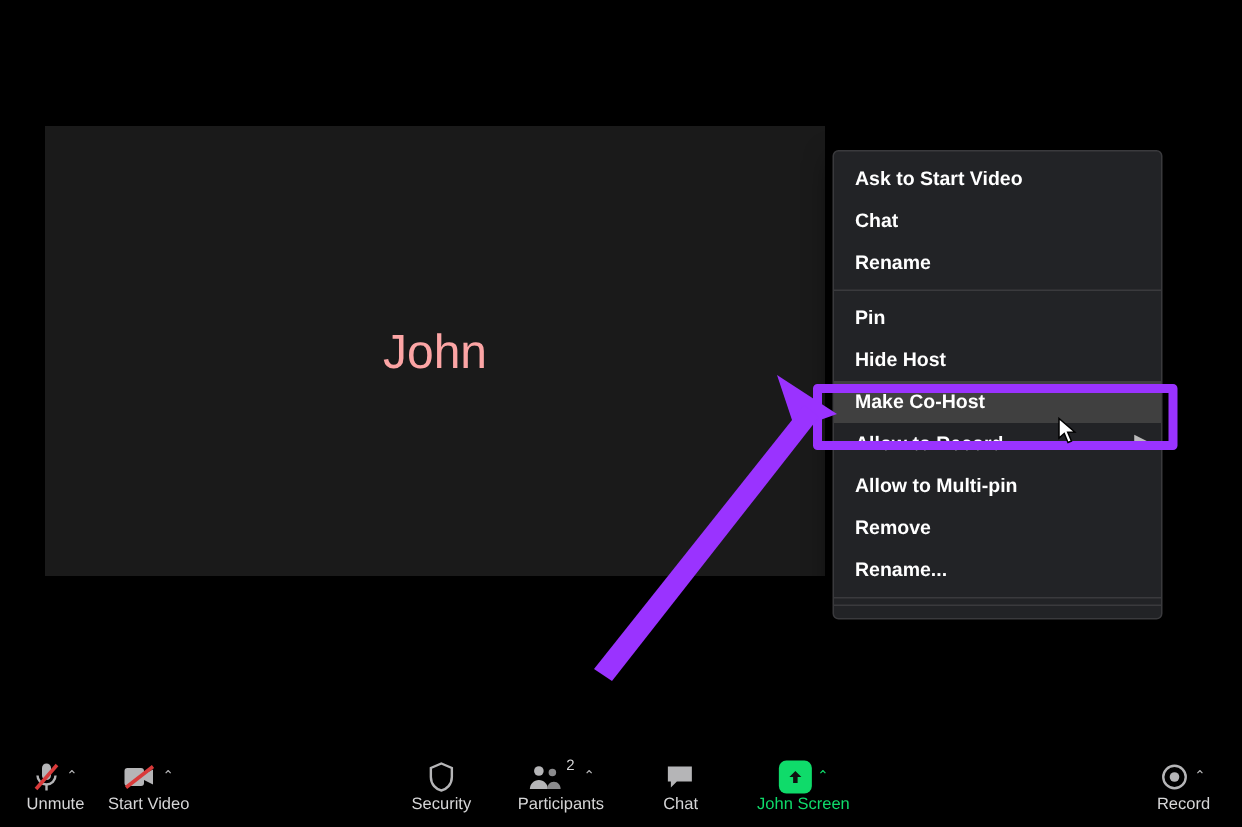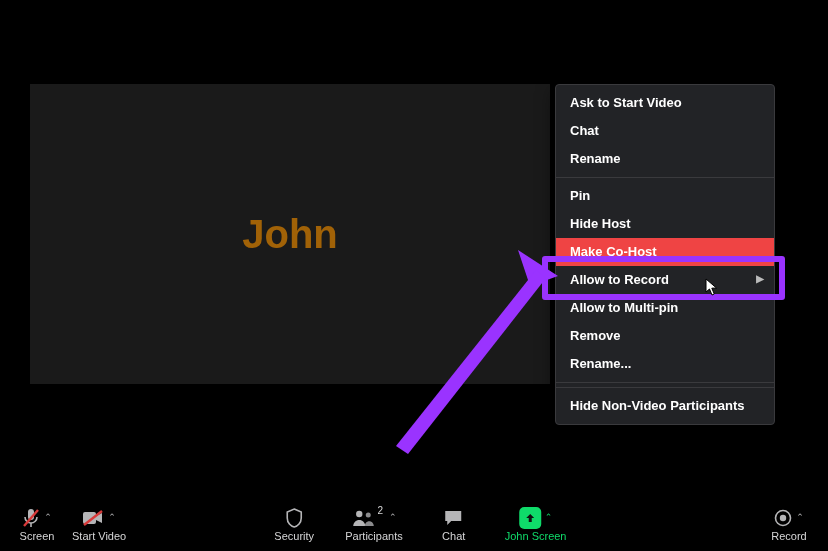--- a/index.html
+++ b/index.html
@@ -10,49 +10,49 @@
     left: 30px;
     top: 84px;
     width: 520px;
     height: 300px;
     background: #1a1a1a;
     display: flex;
     align-items: center;
     justify-content: center;
   }
   .video-tile .name {
-    color: #a16207;
-    font-size: 40px;
-    font-weight: 700;
+    color: #fca5a5;
+    font-size: 32px;
+    font-weight: 400;
   }
 
   .context-menu {
     position: absolute;
     left: 555px;
-    top: 84px;
+    top: 100px;
     width: 220px;
     background: #222326;
     border: 1px solid #3a3a3d;
     border-radius: 4px;
     box-shadow: 0 6px 18px rgba(0,0,0,0.6);
     padding: 4px 0;
     color: #fff;
     font-size: 13px;
     font-weight: 600;
   }
   .context-menu .item {
     height: 28px;
     line-height: 28px;
     padding: 0 14px;
     cursor: default;
     position: relative;
     white-space: nowrap;
   }
   .context-menu .item.hovered {
-    background: #ef4444;
+    background: #404040;
   }
   .context-menu .sep {
     height: 1px;
     background: #3a3a3d;
     margin: 4px 0;
   }
   .context-menu .item .submenu-caret {
     position: absolute;
     right: 10px;
     top: 50%;
@@ -163,21 +163,20 @@
   <div class="item hovered">Make Co-Host</div>
   <div class="item">
     <span>Allow to Record</span>
     <span class="submenu-caret">▶</span>
   </div>
   <div class="item">Allow to Multi-pin</div>
   <div class="item">Remove</div>
   <div class="item">Rename...</div>
   <div class="sep"></div>
   <div class="sep"></div>
-  <div class="item">Hide Non-Video Participants</div>
 </div>
 
 <div class="highlight-box" style="left:542px; top:256px; width:243px; height:44px;"></div>
 
 <svg class="cursor" viewBox="0 0 14 18">
   <path d="M1 1 L1 14 L4.5 11 L7 17 L9.3 16 L6.8 10.2 L11.5 10 Z" fill="#fff" stroke="#000" stroke-width="1"></path>
 </svg>
 
 <svg class="arrow-annot" viewBox="0 0 180 220">
   <defs></defs>
@@ -192,21 +191,21 @@
     <div class="tb-item">
       <div class="icon-row">
         <svg width="18" height="20" viewBox="0 0 18 20">
           <rect x="6" y="1" width="6" height="11" rx="3" fill="#b5b5b7"></rect>
           <path d="M3 9a6 6 0 0 0 12 0" fill="none" stroke="#b5b5b7" stroke-width="1.6"></path>
           <line x1="9" y1="15" x2="9" y2="19" stroke="#b5b5b7" stroke-width="1.6"></line>
           <line x1="2" y1="18" x2="16" y2="2" stroke="#d93a3a" stroke-width="2.4"></line>
         </svg>
         <span class="caret">⌃</span>
       </div>
-      <span class="label">Screen</span>
+      <span class="label">Unmute</span>
     </div>
 
     <div class="tb-item">
       <div class="icon-row">
         <svg width="22" height="16" viewBox="0 0 22 16">
           <rect x="1" y="2" width="13" height="12" rx="2" fill="#b5b5b7"></rect>
           <path d="M14 6 L20 3 L20 13 L14 10 Z" fill="#b5b5b7"></path>
           <line x1="2" y1="15" x2="20" y2="1" stroke="#d93a3a" stroke-width="2.4"></line>
         </svg>
         <span class="caret">⌃</span>

